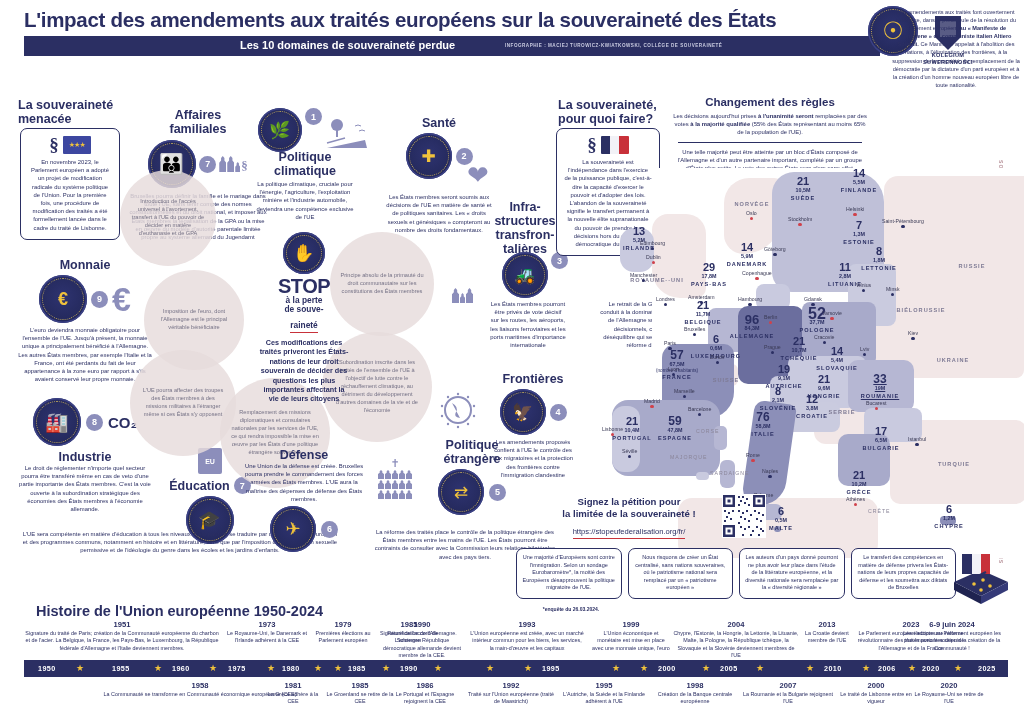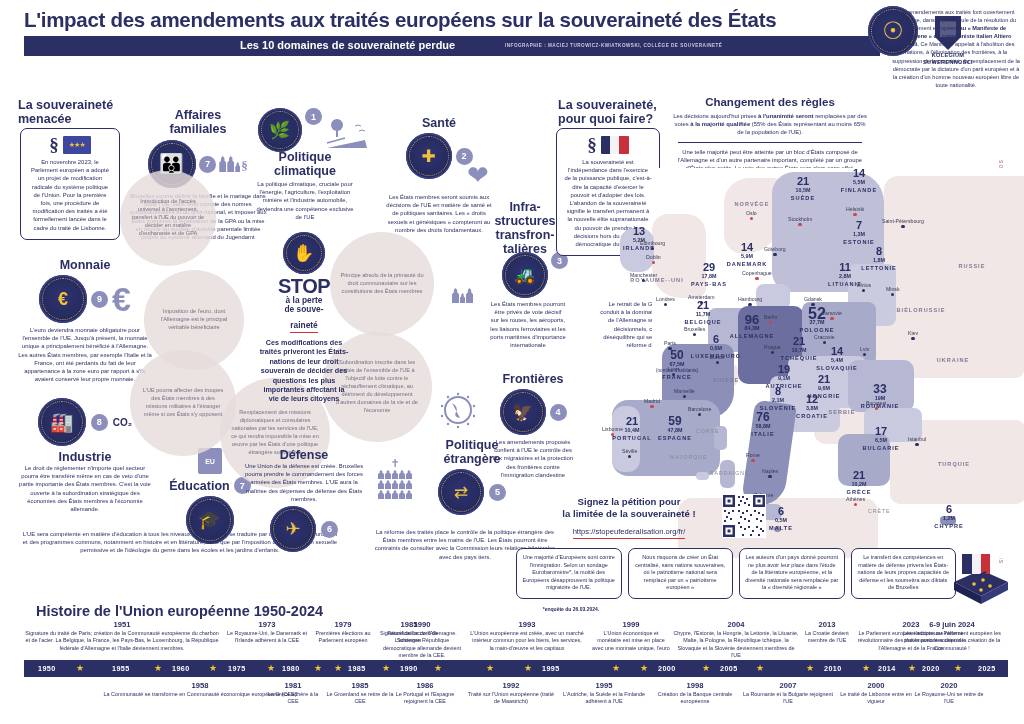--- a/index.html
+++ b/index.html
@@ -242,21 +242,21 @@
   </div>
   <div class="body-txt" style="margin-top:3px;">L'euro deviendra monnaie obligatoire pour l'ensemble de l'UE. Jusqu'à présent, la monnaie unique a principalement bénéficié à l'Allemagne. Les autres États membres, par exemple l'Italie et la France, ont été perdants du fait de leur appartenance à la zone euro par rapport à s'ils avaient conservé leur propre monnaie.</div>
 </div>
 
 <div style="position:absolute;left:18px;top:398px;width:134px;text-align:center;">
   <div style="display:flex;align-items:center;justify-content:center;gap:5px;">
     <div class="seal" style="width:48px;height:48px;">
         <span class="glyph" style="font-size:19px;">🏭</span>
       </div>
     <div class="badge-num">8</div>
-    <span style="font-size:10px;font-weight:bold;color:#2b2f63;">CO₂</span>
+    <span style="font-size:15px;font-weight:bold;color:#2b2f63;">CO₂</span>
   </div>
   <div class="sec-head" style="margin-top:4px;">Industrie</div>
   <div class="body-txt">Le droit de réglementer n'importe quel secteur pourra être transféré même en cas de veto d'une partie importante des États membres. C'est la voie ouverte à la subordination stratégique des économies des États membres à l'économie allemande.</div>
 </div>
 
 <div style="position:absolute;left:150px;top:448px;width:120px;text-align:center;">
   <div style="width:24px;height:26px;background:#8c8ebb;border-radius:2px;margin:0 auto;display:flex;align-items:center;justify-content:center;color:#fff;font-size:7px;font-weight:bold;">EU</div>
   <div style="display:flex;align-items:center;justify-content:center;gap:4px;margin-top:3px;">
     <div class="sec-head">Éducation</div>
     <div class="badge-num">7</div>
@@ -555,21 +555,21 @@
   <div class="c" style="left:106px;top:196px;width:52px;">
     <div class="cnum">19</div>
       <div class="cpop">9,1M</div>
       <div class="cname">AUTRICHE</div>
   </div>
   <div class="c" style="left:146px;top:206px;width:52px;">
     <div class="cnum">21</div>
       <div class="cpop">9,6M</div>
       <div class="cname">HONGRIE</div>
   </div>
-  <div class="c" style="left:200px;top:216px;width:56px;">
+  <div class="c" style="left:200px;top:206px;width:56px;text-decoration:underline;">
     <div class="cnum" style="font-size:12px;">33</div>
       <div class="cpop">19M</div>
       <div class="cname">ROUMANIE</div>
   </div>
   <div class="c" style="left:202px;top:258px;width:54px;">
     <div class="cnum">17</div>
       <div class="cpop">6,5M</div>
       <div class="cname">BULGARIE</div>
   </div>
   <div class="c" style="left:100px;top:218px;width:52px;">
@@ -596,21 +596,21 @@
     <div class="cnum">6</div>
       <div class="cpop">0,5M</div>
       <div class="cname">MALTE</div>
   </div>
   <div class="c" style="left:272px;top:336px;width:50px;">
     <div class="cnum">6</div>
       <div class="cpop">1,2M</div>
       <div class="cname">CHYPRE</div>
   </div>
   <div class="c" style="left:-4px;top:182px;width:58px;">
-    <div class="cnum" style="font-size:12px;">50</div>
+    <div class="cnum" style="font-size:12px;">57</div>
       <div class="cpop">67,5M</div>
     <div style="font-size:4.6px;text-align:center;color:#2b2f63;">(nombre d'habitants)</div>
     <div class="cname">FRANCE</div>
   </div>
   <div class="c" style="left:-6px;top:248px;width:58px;">
     <div class="cnum" style="font-size:12px;">59</div>
       <div class="cpop">47,8M</div>
       <div class="cname">ESPAGNE</div>
   </div>
   <div class="c" style="left:-48px;top:248px;width:56px;">
@@ -850,21 +850,21 @@
     <span class="tl-year" style="left:518px;">1995</span>
     <span class="tl-star" style="left:588px;">★</span>
     <span class="tl-star" style="left:616px;">★</span>
     <span class="tl-year" style="left:634px;">2000</span>
     <span class="tl-star" style="left:678px;">★</span>
     <span class="tl-year" style="left:696px;">2005</span>
     <span class="tl-star" style="left:732px;">★</span>
     <span class="tl-star" style="left:782px;">★</span>
     <span class="tl-year" style="left:800px;">2010</span>
     <span class="tl-star" style="left:838px;">★</span>
-    <span class="tl-year" style="left:854px;">2014</span>
+    <span class="tl-year" style="left:854px;">2006</span>
     <span class="tl-star" style="left:884px;">★</span>
     <span class="tl-year" style="left:898px;">2020</span>
     <span class="tl-star" style="left:930px;">★</span>
     <span class="tl-year" style="left:954px;">2025</span>
   </div>
 </div>
 
 <div class="tl-ev" style="left:80px;top:681px;width:240px;">
     <div class="y">1958</div>
     <div class="d">La Communauté se transforme en Communauté économique européenne (CEE)</div>

